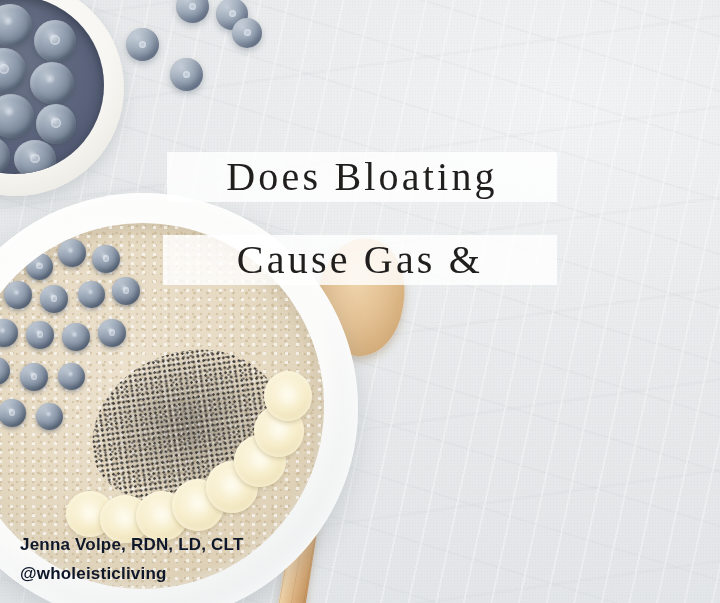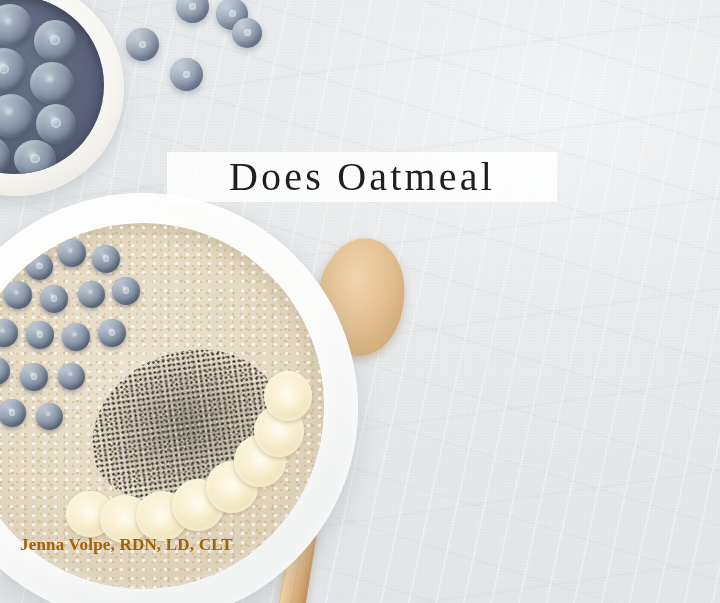--- a/index.html
+++ b/index.html
@@ -189,23 +189,23 @@
     text-align:center;
     line-height:1;
   }
   #band1{left:167px;top:152px;width:390px;height:50px;}
   #band2{left:163px;top:235px;width:394px;height:50px;}
   #band3{left:163px;top:313px;width:394px;height:50px;}
 
   
   .byline{
     position:absolute;left:20px;
-    font-family:Liberation Serif, serif;
+    font-family:Liberation Sans, sans-serif;
     font-weight:bold;
-    color:#a16207;
+    color:#0f172a;
     letter-spacing:.2px;
   }
   #byline-name{top:535px;font-size:17px;}
   #byline-handle{top:564px;font-size:17px;}
 </style>
 </head>
 <body>
 
 <div id="canvas">
 
@@ -273,18 +273,22 @@
       <div class="bb star" style="left:58px;top:140px;width:28px;height:28px;"></div>
       <div class="bb" style="left:96px;top:140px;width:27px;height:27px;"></div>
       <div class="bb star" style="left:36px;top:176px;width:28px;height:28px;"></div>
       <div class="bb" style="left:74px;top:180px;width:27px;height:27px;"></div>
     </div>
   </div>
 
   <div class="vignette"></div>
 
   <div class="band" id="band1">
-    <span class="band-text">Does Oatmeal</span>
+    <span class="band-text">Does Bloating</span>
+  </div>
+  <div class="band" id="band2">
+    <span class="band-text">Cause Gas &amp;</span>
   </div>
 
   <div class="byline" id="byline-name">Jenna Volpe, RDN, LD, CLT</div>
+  <div class="byline" id="byline-handle">@wholeisticliving</div>
 
 </div>
 
 </body></html>

